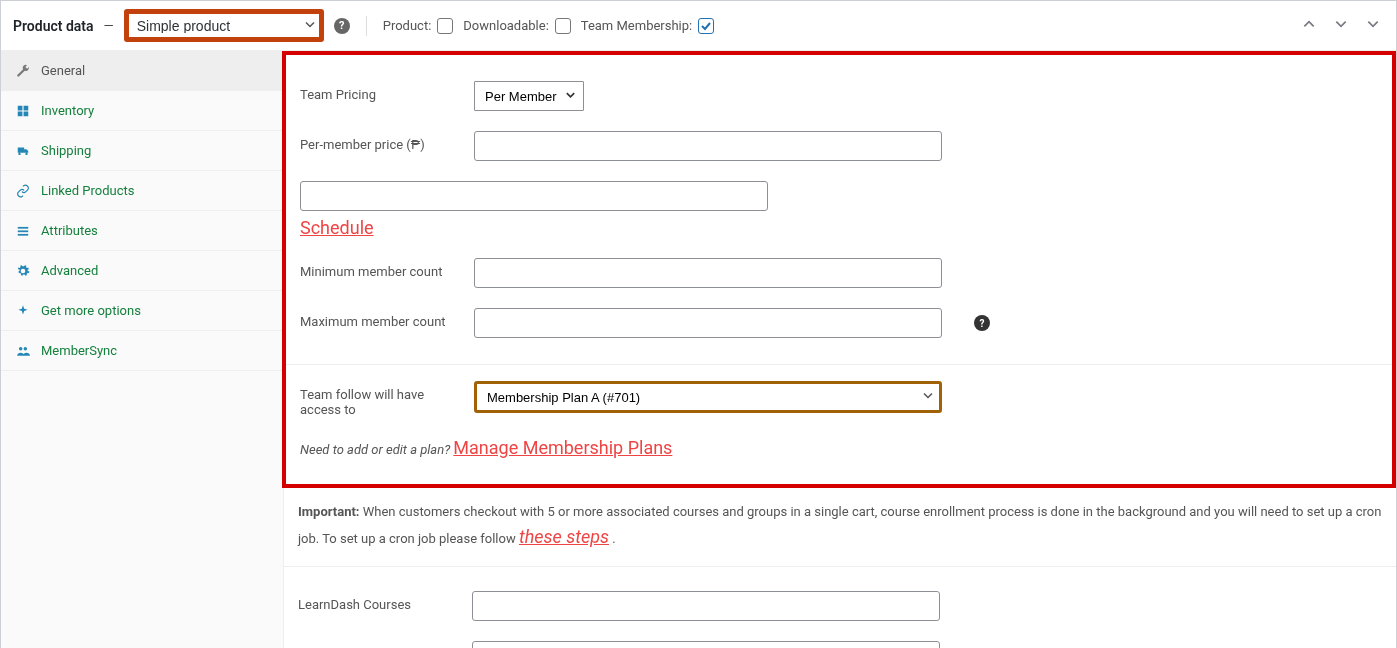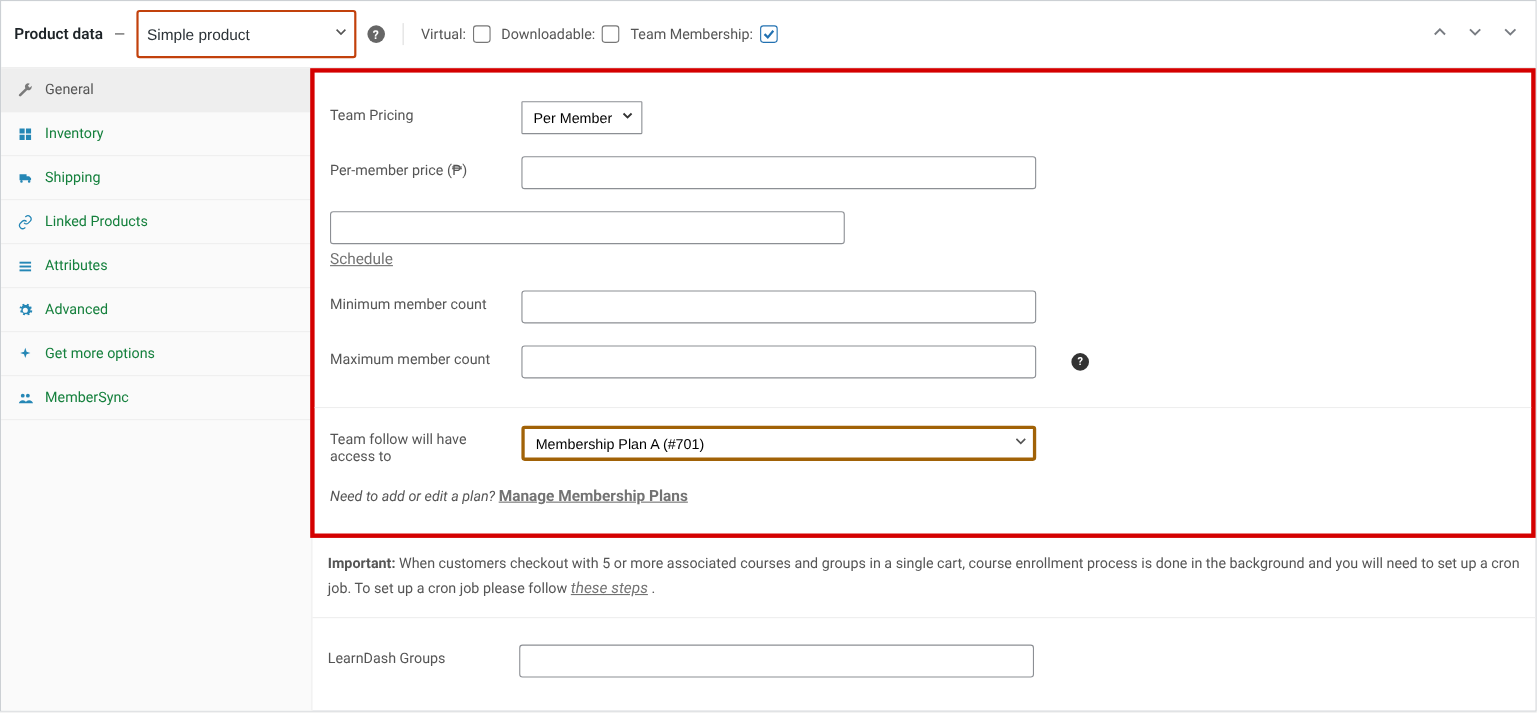--- a/index.html
+++ b/index.html
@@ -23,28 +23,28 @@
     gap: 10px;
   }
   .panel-title {
     font-size: 14px;
     font-weight: 600;
     color: #1d2327;
   }
   .product-type-select {
     font-size: 14px;
     padding: 4px 28px 4px 8px;
-    border: 2px solid #c2410c;
+    border: 5px solid #c2410c;
     border-radius: 3px;
     background: #fff;
     color: #2c3338;
     appearance: none;
     position: relative;
     min-width: 200px;
-    height: 44px;
+    height: 33px;
   }
   .select-wrap { position: relative; display: inline-block; }
   .select-caret {
     position: absolute;
     right: 8px;
     top: 50%;
     transform: translateY(-50%);
     pointer-events: none;
     color: #555;
   }
@@ -143,21 +143,21 @@
   .wide-select {
     width: 468px;
     height: 32px;
     border: 3px solid #a16207;
     border-radius: 3px;
     padding: 4px 10px;
     font-size: 13px;
     background: #fff;
     appearance: none;
   }
-  .link { color: #737373; text-decoration: underline; font-size: 14px; margin-top: 6px; cursor: pointer; }
+  .link { color: #ef4444; text-decoration: underline; font-size: 18px; margin-top: 6px; cursor: pointer; }
   .note-row {
     padding: 10px 14px 22px 14px;
     font-size: 13px;
     font-style: italic;
     color: #555;
   }
   .bold { font-weight: 700; font-style: normal; }
   .plain-note {
     padding: 14px 14px;
     font-size: 13px;
@@ -195,21 +195,21 @@
       <span class="select-caret">
         <svg width="12" height="12" viewBox="0 0 12 12">
             <path d="M2 4 L6 8 L10 4" stroke="#555" stroke-width="1.5" fill="none"></path>
           </svg>
       </span>
     </span>
     <span class="help-icon">?</span>
     <span class="vbar"></span>
 
     <span class="chk-group">
-      <span class="chk-label">Virtual:</span>
+      <span class="chk-label">Product:</span>
       <span class="chk">
         
       </span>
     </span>
 
     <span class="chk-group">
       <span class="chk-label">Downloadable:</span>
       <span class="chk">
         
       </span>
@@ -375,31 +375,37 @@
                 <span class="select-caret">
                   <svg width="12" height="12" viewBox="0 0 12 12">
                       <path d="M2 4 L6 8 L10 4" stroke="#555" stroke-width="1.5" fill="none"></path>
                     </svg>
                 </span>
               </span>
             </div>
           </div>
 
           <div class="note-row">
-            <span>Need to add or edit a plan? </span><a class="link" style="font-style:normal; margin-top:0;font-weight:bold;">Manage Membership Plans</a>
+            <span>Need to add or edit a plan? </span><a class="link" style="font-style:normal; margin-top:0;">Manage Membership Plans</a>
           </div>
 
         </div>
       </div>
 
       <div class="plain-note">
         <span class="bold">Important:</span><span> When customers checkout with 5 or more associated courses and groups in a single cart, course enrollment process is done in the background and you will need to set up a cron job. To set up a cron job please follow </span><a class="link" style="margin-top:0;font-style:italic;">these steps</a><span> .</span>
       </div>
 
       <div class="after-section">
+        <div class="form-row">
+          <div class="form-label">LearnDash Courses</div>
+          <div class="form-control">
+            <input type="text" class="text-input" value="" style="">
+          </div>
+        </div>
         <div class="form-row">
           <div class="form-label">LearnDash Groups</div>
           <div class="form-control">
             <input type="text" class="text-input" value="" style="">
           </div>
         </div>
       </div>
 
     </div>
   </div>

